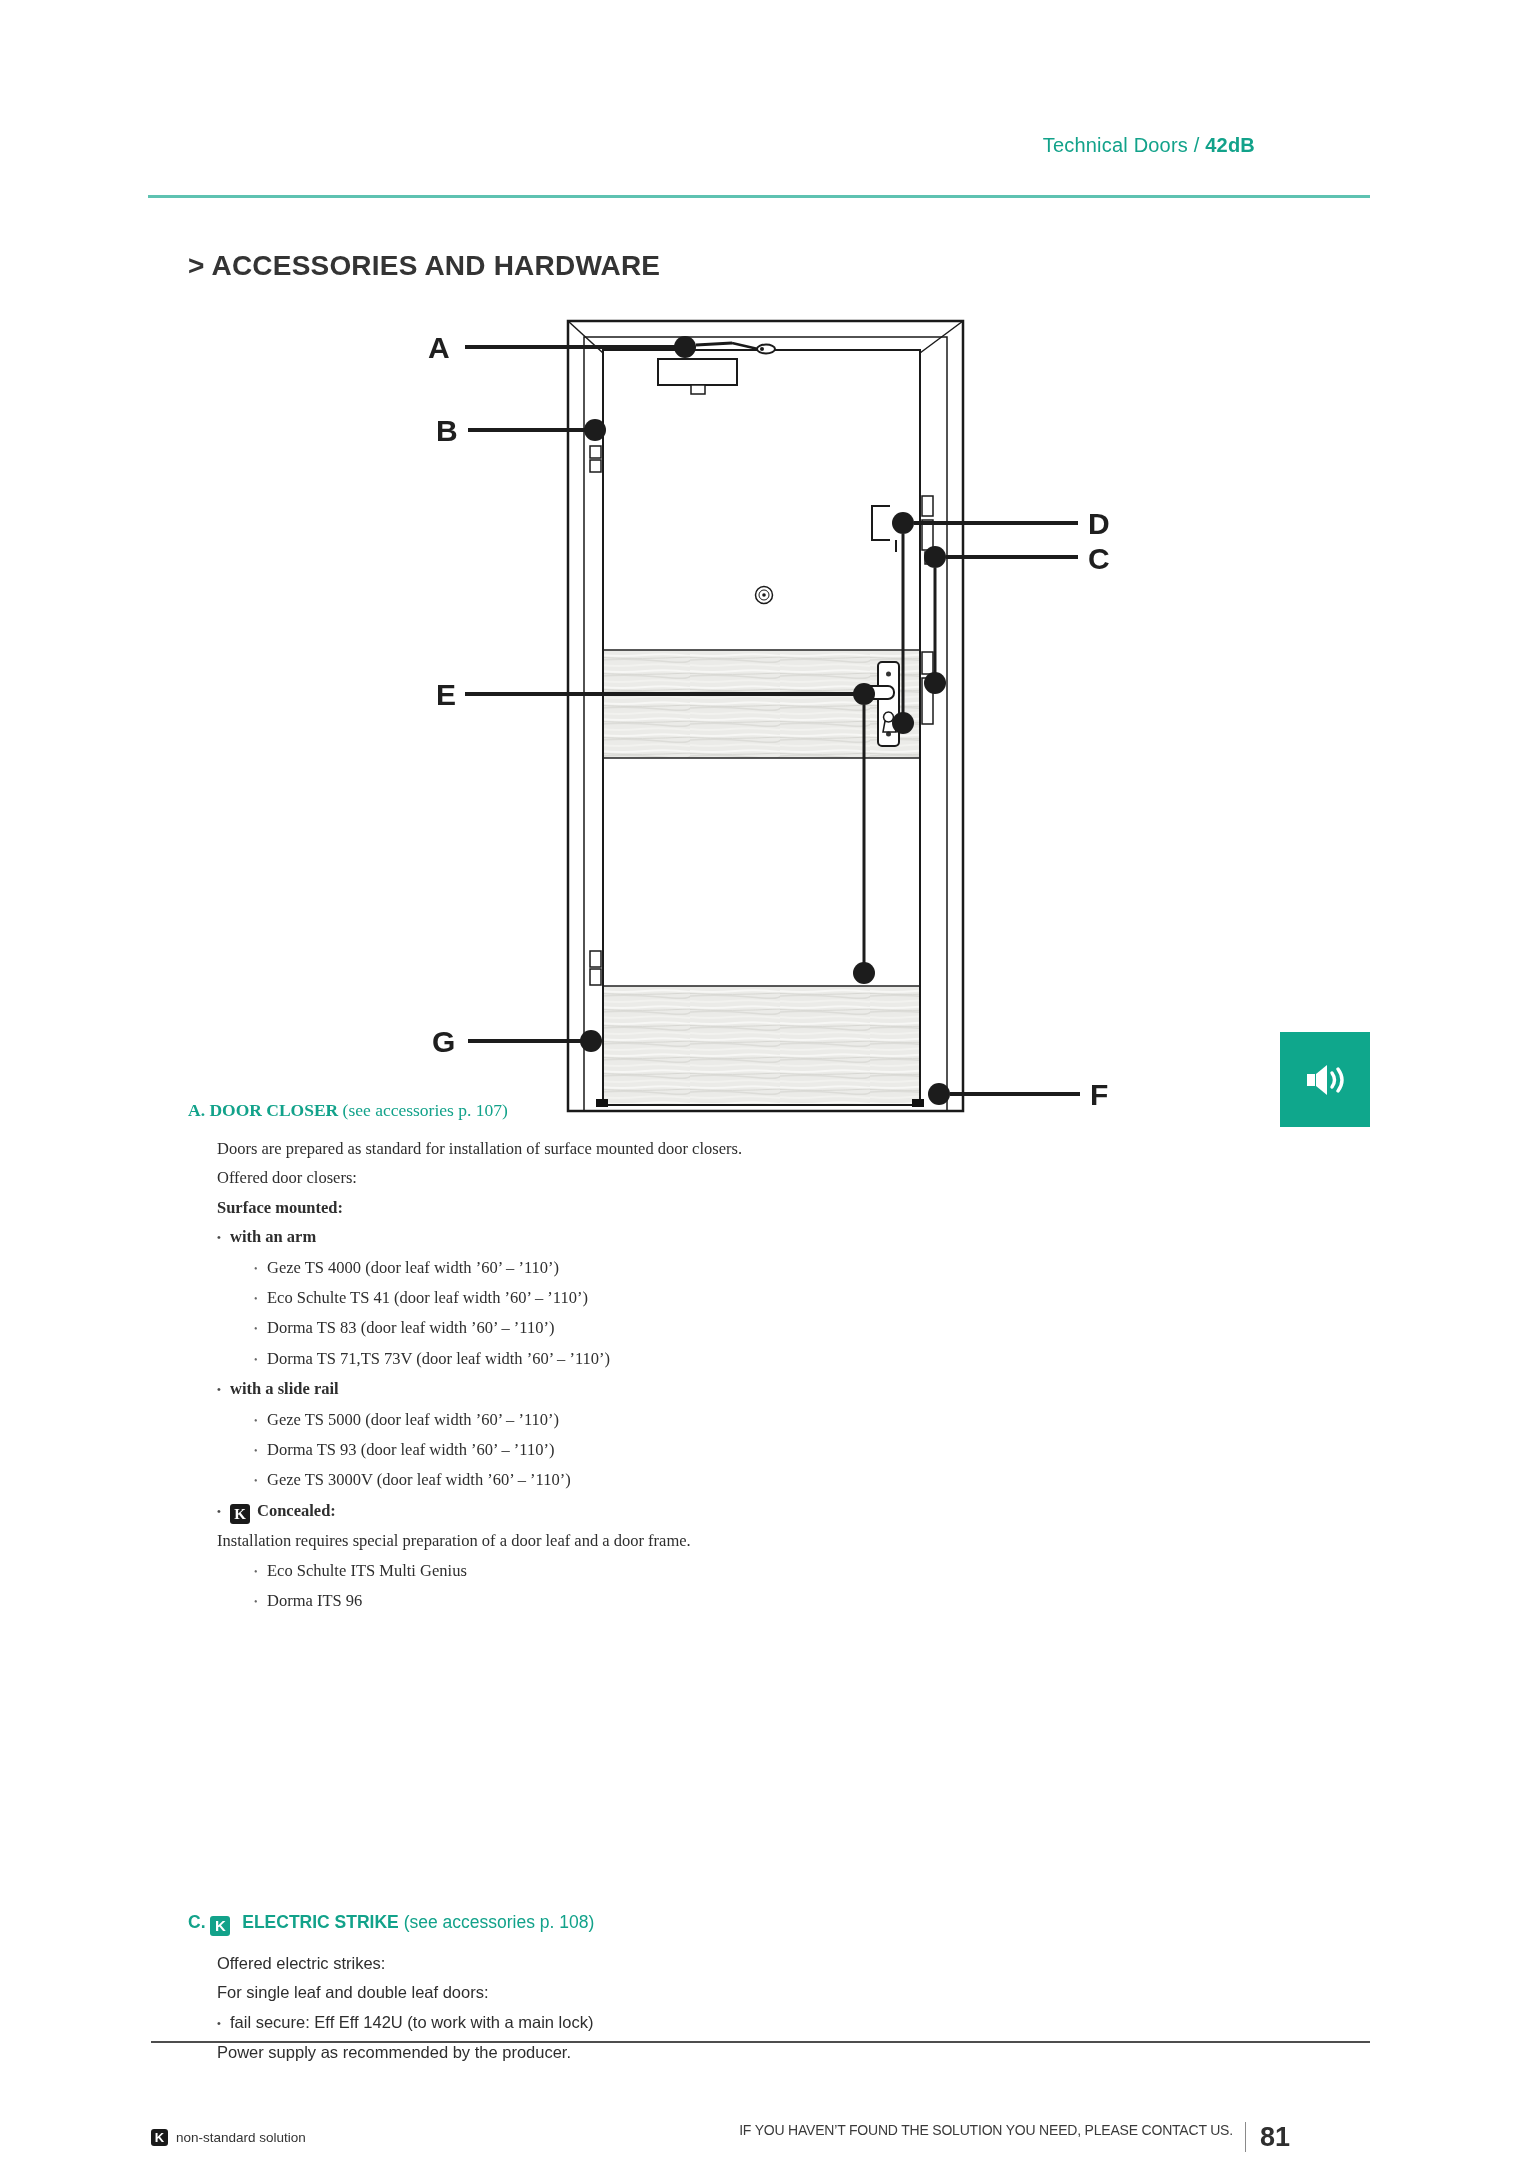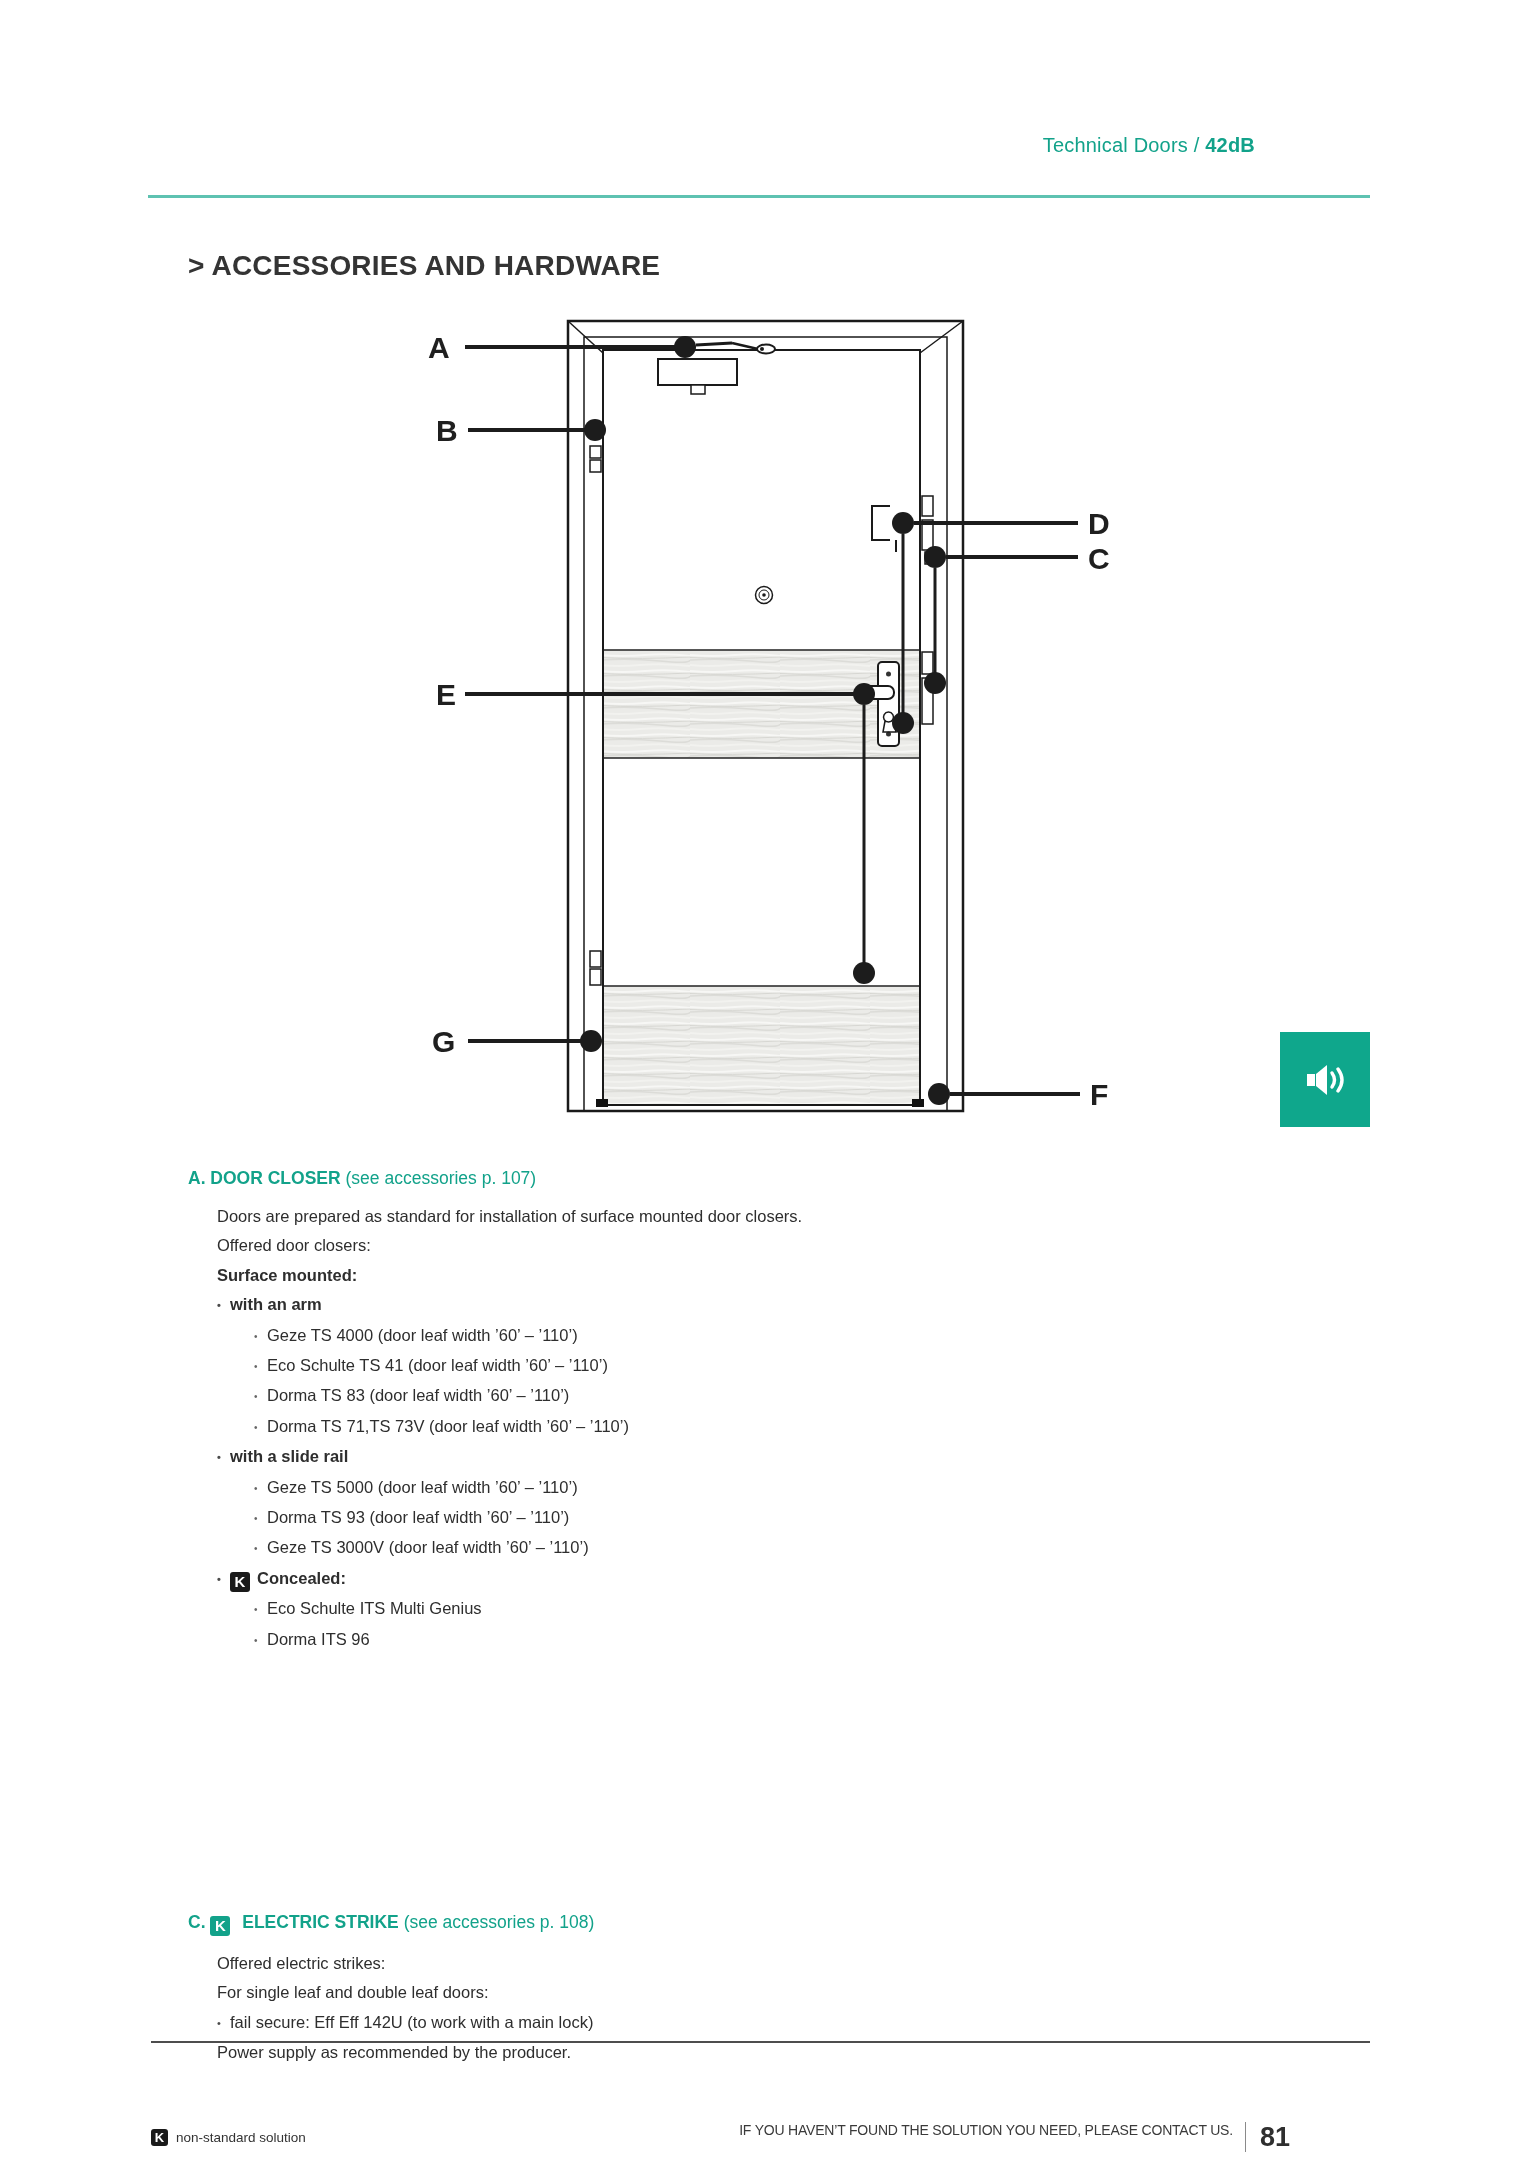--- a/index.html
+++ b/index.html
@@ -18,21 +18,21 @@
 
   
   .diagram{position:absolute;left:420px;top:300px;width:710px;height:820px;}
 
   
   .sound-tab{position:absolute;top:1032px;right:0;width:90px;height:95px;background:#0fa78c;
              display:flex;align-items:center;justify-content:center;}
 
   
   .section{position:absolute;left:188px;width:1230px;}
-  .section-a{top:1168px;}
+  .section-a{top:1100px;font-family:Liberation Serif, serif;}
   .section-b{top:1732px;}
   .section-c{top:1912px;}
   .section-title{font-size:17.5px;font-weight:700;color:#12a28a;margin-bottom:13px;}
   .section-title .note{font-weight:400;}
   .lines{font-size:16.5px;color:#2e2e2e;}
   .line{line-height:29.4px;white-space:pre-wrap;}
   .line.body,.line.bold,.line.bullet-bold,.line.bullet-bold-k,.line.bullet-body{margin-left:29px;}
   .line.bold,.line.bullet-bold,.line.bullet-bold-k{font-weight:700;}
   .line.sub{margin-left:66px;color:#2e2e2e;}
   .b{display:inline-block;width:13px;font-size:11px;color:#4a4a4a;vertical-align:1px;}
@@ -185,20 +185,21 @@
         <div class="line bullet-bold"><span class="b">•</span><span>with an arm</span></div>
         <div class="line sub"><span class="b">•</span><span>Geze TS 4000 (door leaf width ’60’ – ’110’)</span></div>
         <div class="line sub"><span class="b">•</span><span>Eco Schulte TS 41 (door leaf width ’60’ – ’110’)</span></div>
         <div class="line sub"><span class="b">•</span><span>Dorma TS 83 (door leaf width ’60’ – ’110’)</span></div>
         <div class="line sub"><span class="b">•</span><span>Dorma TS 71,TS 73V (door leaf width ’60’ – ’110’)</span></div>
         <div class="line bullet-bold"><span class="b">•</span><span>with a slide rail</span></div>
         <div class="line sub"><span class="b">•</span><span>Geze TS 5000 (door leaf width ’60’ – ’110’)</span></div>
         <div class="line sub"><span class="b">•</span><span>Dorma TS 93 (door leaf width ’60’ – ’110’)</span></div>
         <div class="line sub"><span class="b">•</span><span>Geze TS 3000V (door leaf width ’60’ – ’110’)</span></div>
         <div class="line bullet-bold-k"><span class="b">•</span><span class="kicon">K</span><span>Concealed:</span></div>
+        <div class="line body"><span>Installation requires special preparation of a door leaf and a door frame.</span></div>
         <div class="line sub"><span class="b">•</span><span>Eco Schulte ITS Multi Genius</span></div>
         <div class="line sub"><span class="b">•</span><span>Dorma ITS 96</span></div>
       </div>
   </div>
 
 
   <div class="section section-c">
     <div class="section-title"><span>C.</span> <span class="kicon teal">K</span> <span>ELECTRIC STRIKE</span> <span class="note">(see accessories p. 108)</span></div>
     <div class="lines">
         <div class="line body"><span>Offered electric strikes:</span></div>

